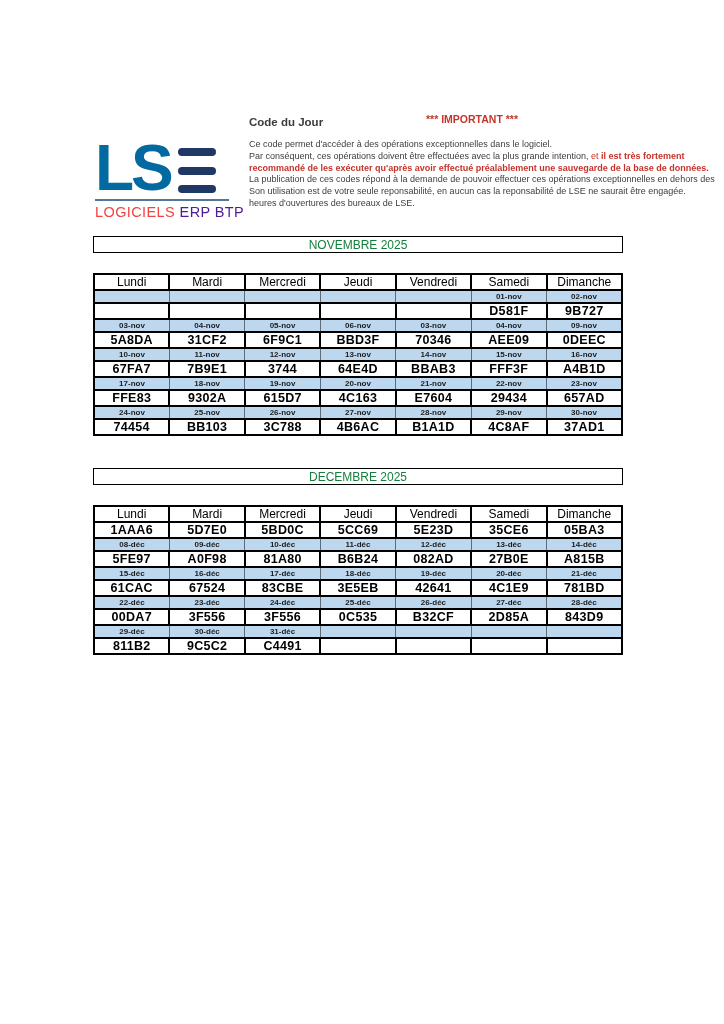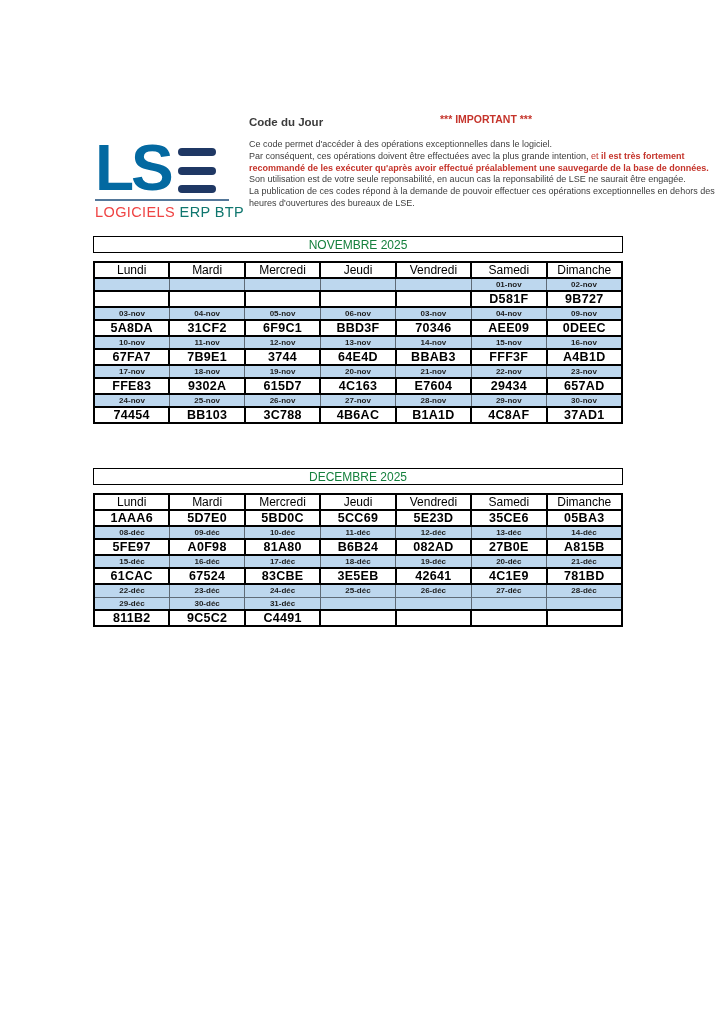--- a/index.html
+++ b/index.html
@@ -18,44 +18,44 @@
   .logo-row { display:flex; align-items:flex-end; gap:7px; height:58px; }
   .logo-ls {
     font-size:64px; font-weight:700; letter-spacing:-3px;
     color:#0369a1; line-height:0.82;
   }
   .logo-xi { display:flex; flex-direction:column; justify-content:space-between; height:46px; width:38px; padding-bottom:1px; }
   .logo-xi .bar { height:8px; width:100%; background:#1F3864; border-radius:5px; }
   .logo-line { height:2px; background:#547799; margin-top:5px; width:134px; }
   .logo-sub { margin-top:3px; font-size:14.5px; letter-spacing:0.4px; white-space:nowrap; }
   .logo-sub .gray { color:#ef4444; }
-  .logo-sub .gold { color:#0f766e; }
+  .logo-sub .gold { color:#4c1d95; }
 
   
   .intro { position:absolute; left:237px; top:112px; width:430px;margin-left:12px; }
   .intro-titlebar { position:relative; height:16px; }
   .intro-title { font-size:11.5px; font-weight:700; color:#3B3B3B; }
-  .intro-important { position:absolute; left:191px; top:1px; font-size:10.5px; font-weight:700; color:#C5342B; }
+  .intro-important { position:absolute; left:177px; top:1px; font-size:10.5px; font-weight:700; color:#C5342B; }
   .intro-text { margin-top:11px; }
   .pline { font-size:9px; line-height:11.8px; color:#3D3D3D; white-space:nowrap; }
   .red { color:#C5342B; }
   .red-bold { color:#C5342B; font-weight:700; }
 
   
   .month-section { position:absolute; left:93px; width:530px; }
   .month-section.nov { top:236px; }
   .month-section.dec { top:468px; }
   .month-titlebar {
     width:530px; height:17px;
     border:1.5px solid #000;
     display:flex; align-items:center; justify-content:center;
     font-size:12px; color:#15803d; background:#ffffff;
   }
   table.month-table {
-    margin-top:8px;
+    margin-top:20px;
     width:530px; table-layout:fixed;
     border-collapse:collapse;
     border:2px solid #000;
   }
   table.month-table th {
     border:2px solid #000;
     height:16px; font-size:12px; font-weight:400; color:#000;
     background:#ffffff; text-align:center; padding:0;
   }
   tr.date-row td {
@@ -94,22 +94,22 @@
 
   <div class="intro">
     <div class="intro-titlebar">
       <span class="intro-title">Code du Jour</span>
       <span class="intro-important">*** IMPORTANT ***</span>
     </div>
     <div class="intro-text">
       <div class="pline"><span>Ce code permet d'accéder à des opérations exceptionnelles dans le logiciel.</span></div>
       <div class="pline"><span>Par conséquent, ces opérations doivent être effectuées avec la plus grande intention, </span><span class="red">et </span><span class="red-bold">il est très fortement</span></div>
       <div class="pline"><span class="red-bold">recommandé de les exécuter qu'après avoir effectué préalablement une sauvegarde de la base de données.</span></div>
+      <div class="pline"><span>La publication de ces codes répond à la demande de pouvoir effectuer ces opérations exceptionnelles en dehors des</span></div>
       <div class="pline"><span>Son utilisation est de votre seule reponsabilité, en aucun cas la reponsabilité de LSE ne saurait être engagée.</span></div>
-      <div class="pline"><span>La publication de ces codes répond à la demande de pouvoir effectuer ces opérations exceptionnelles en dehors des</span></div>
       <div class="pline"><span>heures d'ouvertures des bureaux de LSE.</span></div>
     </div>
   </div>
 
   <div class="month-section nov">
     <div class="month-titlebar">NOVEMBRE 2025</div>
     <table class="month-table">
       <thead>
           <tr>
             <th>Lundi</th>
@@ -278,20 +278,29 @@
           </tr>
           <tr class="date-row">
             <td>22-déc</td>
             <td>23-déc</td>
             <td>24-déc</td>
             <td>25-déc</td>
             <td>26-déc</td>
             <td>27-déc</td>
             <td>28-déc</td>
           </tr>
+          <tr class="code-row">
+            <td>00DA7</td>
+            <td>3F556</td>
+            <td>3F556</td>
+            <td>0C535</td>
+            <td>B32CF</td>
+            <td>2D85A</td>
+            <td>843D9</td>
+          </tr>
           <tr class="date-row">
             <td>29-déc</td>
             <td>30-déc</td>
             <td>31-déc</td>
             <td></td>
             <td></td>
             <td></td>
             <td></td>
           </tr>
           <tr class="code-row">

